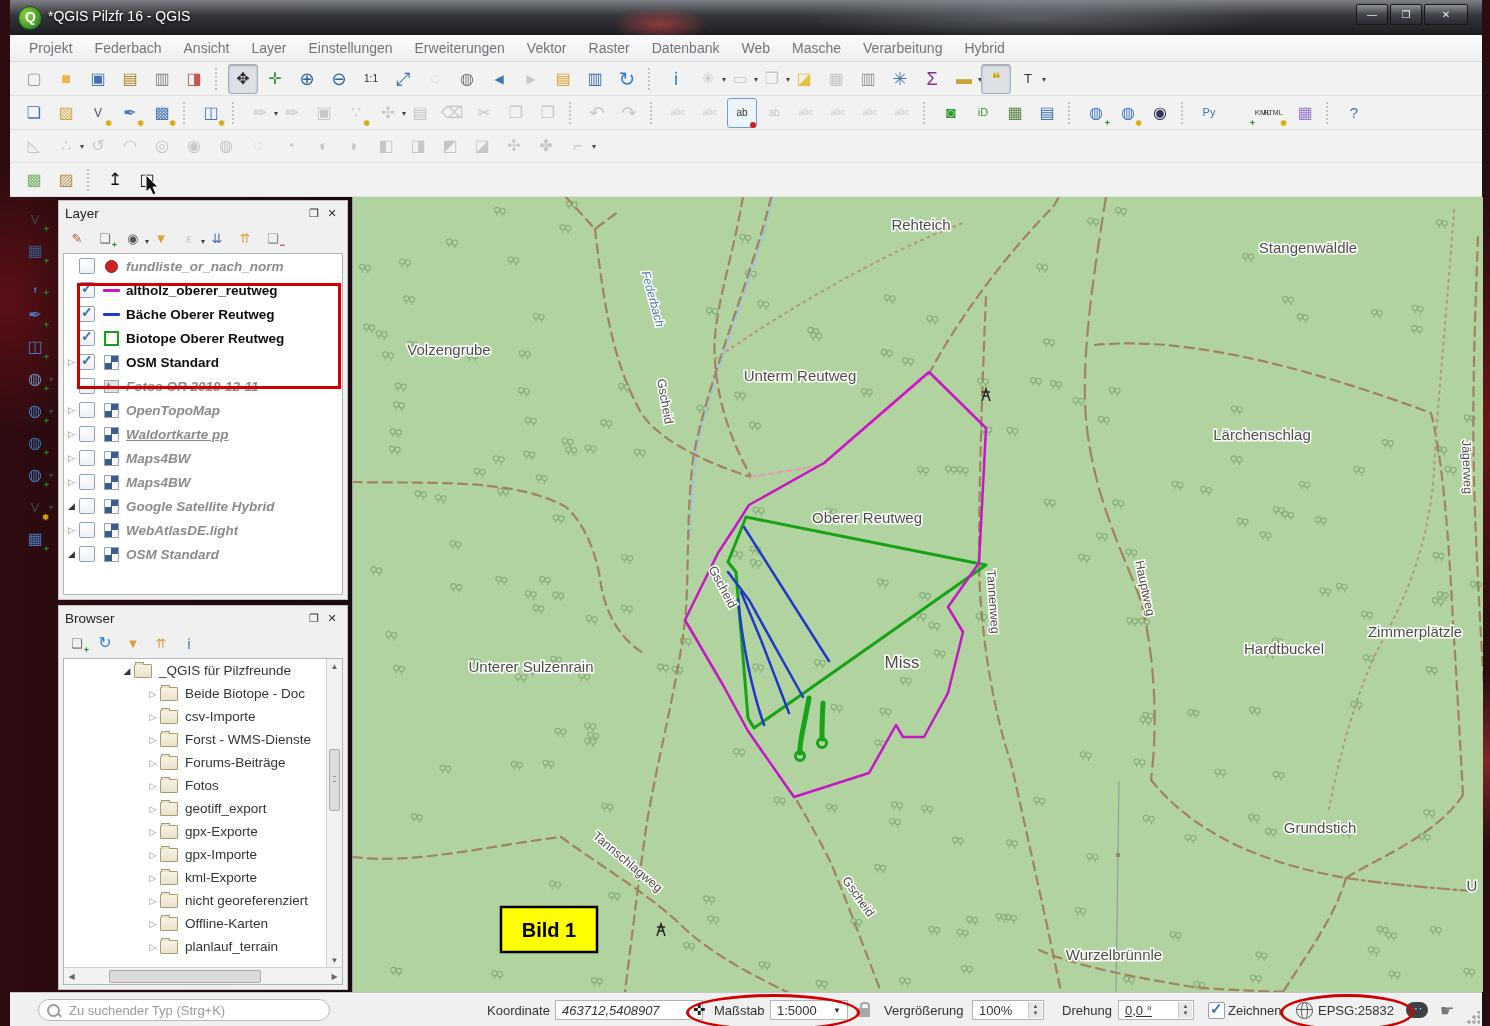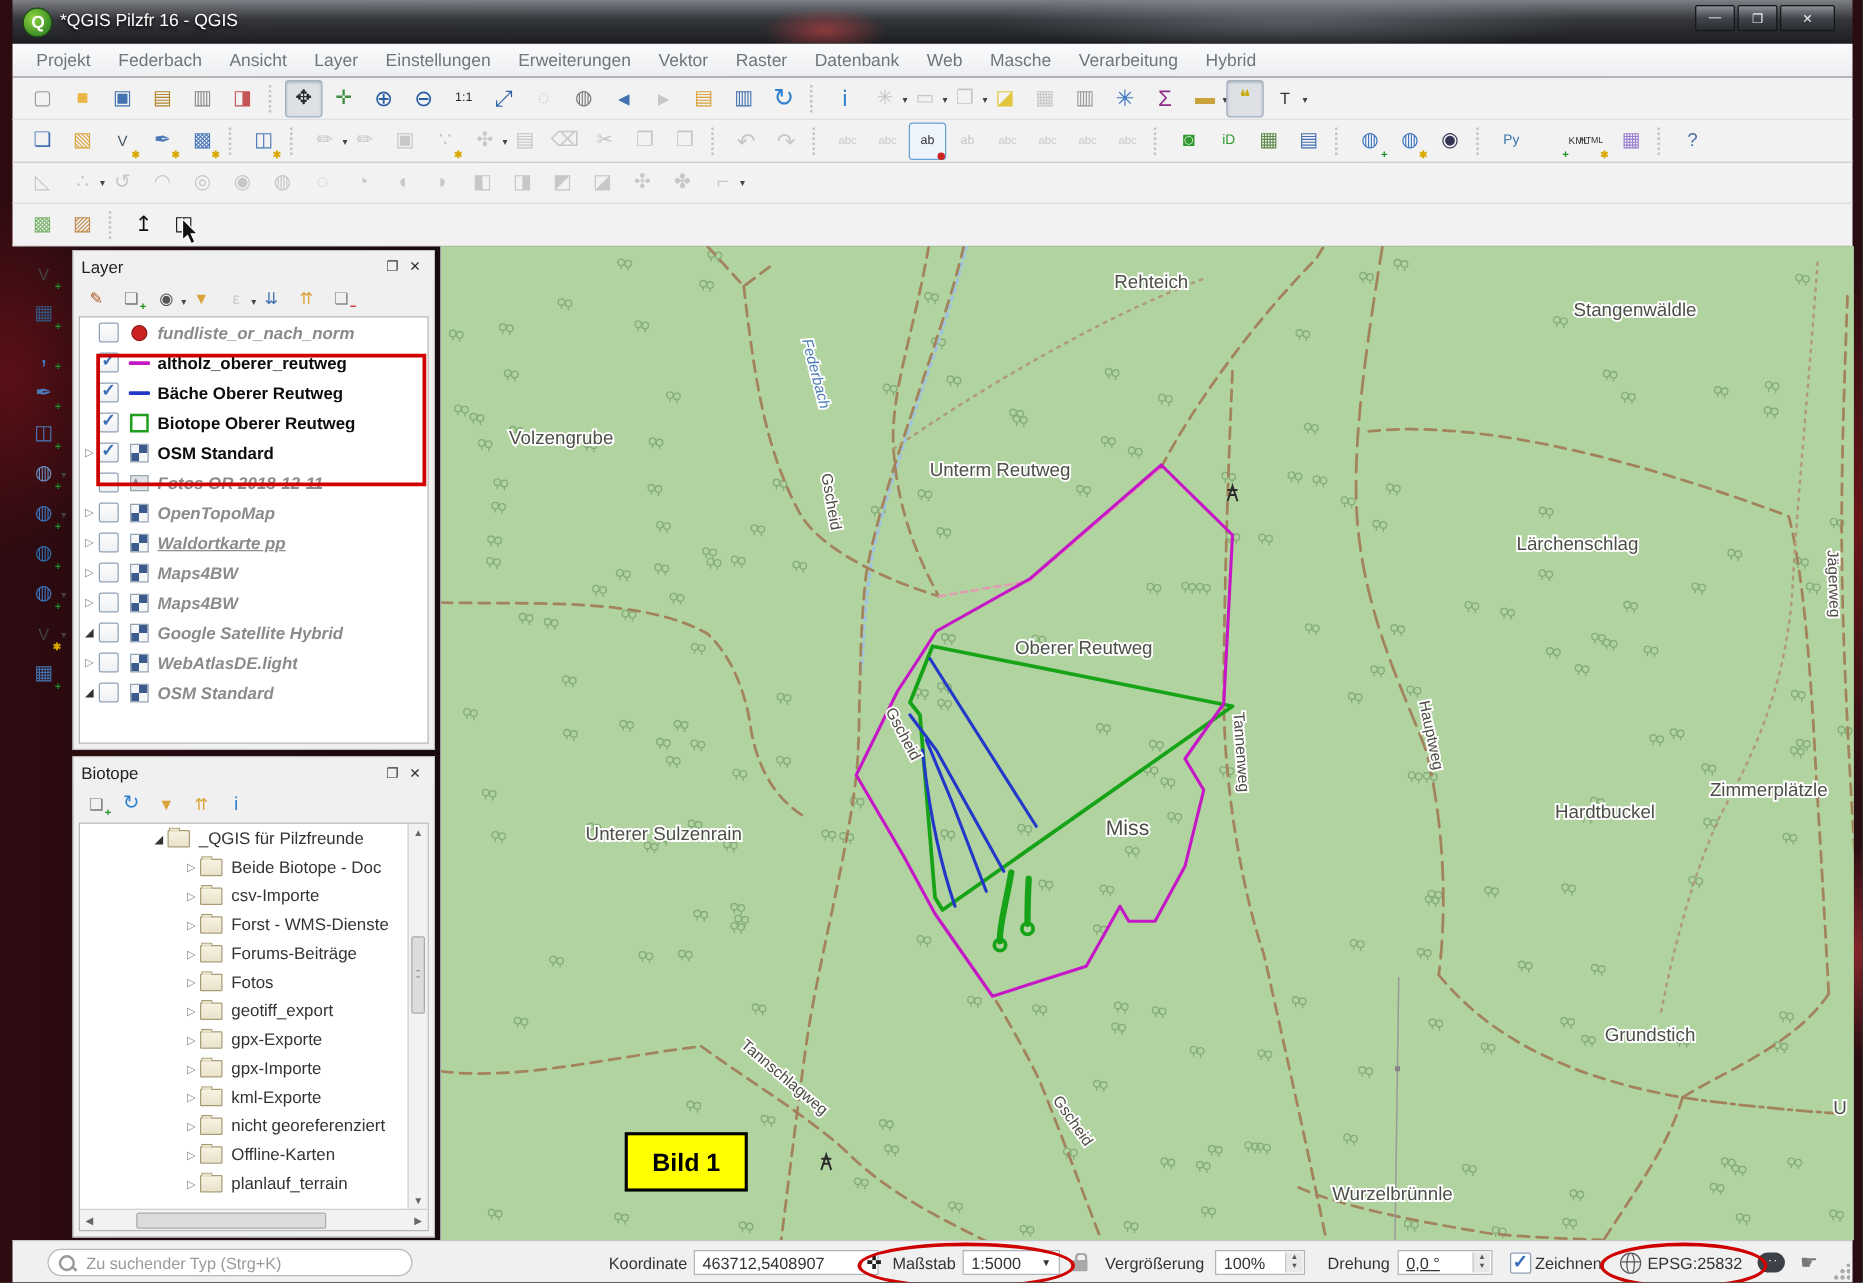--- a/index.html
+++ b/index.html
@@ -664,21 +664,21 @@
               <span class="ic-raster"></span>
             </span>
             <span class="llabel it">OSM Standard</span>
           </div>
         </div>
     <div class="red-rect" style="left:18px;top:82px;width:258px;height:100px;"></div>
   </div>
 
   <div class="panel" id="browser-panel">
     <div class="panel-title">
-      <span>Biotope</span>
+      <span>Browser</span>
       <span class="sp"></span>
       <span class="dockbtn">❐</span>
       <span class="dockbtn">✕</span>
     </div>
     <div class="panel-tools">
           <div class="tbtn">
             <span class="g" style="color: rgb(119, 119, 119);">❏</span>
             <span class="badge plus">+</span>
           </div>
           <div class="tbtn">
@@ -1477,21 +1477,21 @@
 
   <div class="statusbar">
     <div class="sb search-box" style="height:22px;">
       <span class="mag"></span>
       <input placeholder="Zu suchender Typ (Strg+K)" style="">
     </div>
     <div class="sb" style="left:477px;">
           <span class="sb-label">Koordinate</span>
         </div>
     <div class="sb" style="left:545px;top:7px;height:20px;">
-          <span class="sb-field" style="width:148px;">463712,5408907</span>
+          <span class="sb-field" style="width:148px;font-style:italic;">463712,5408907</span>
         </div>
     <div class="sb" style="left:683px;font-size:15px;color:#222;">✜</div>
     <div class="sb" style="left:704px;">
           <span class="sb-label">Maßstab</span>
         </div>
     <div class="sb" style="left:760px;top:7px;height:20px;">
           <span class="sb-field" style="width:78px;">
             <span>1:5000</span>
             <span class="combo-arrow">▼</span>
           </span>

